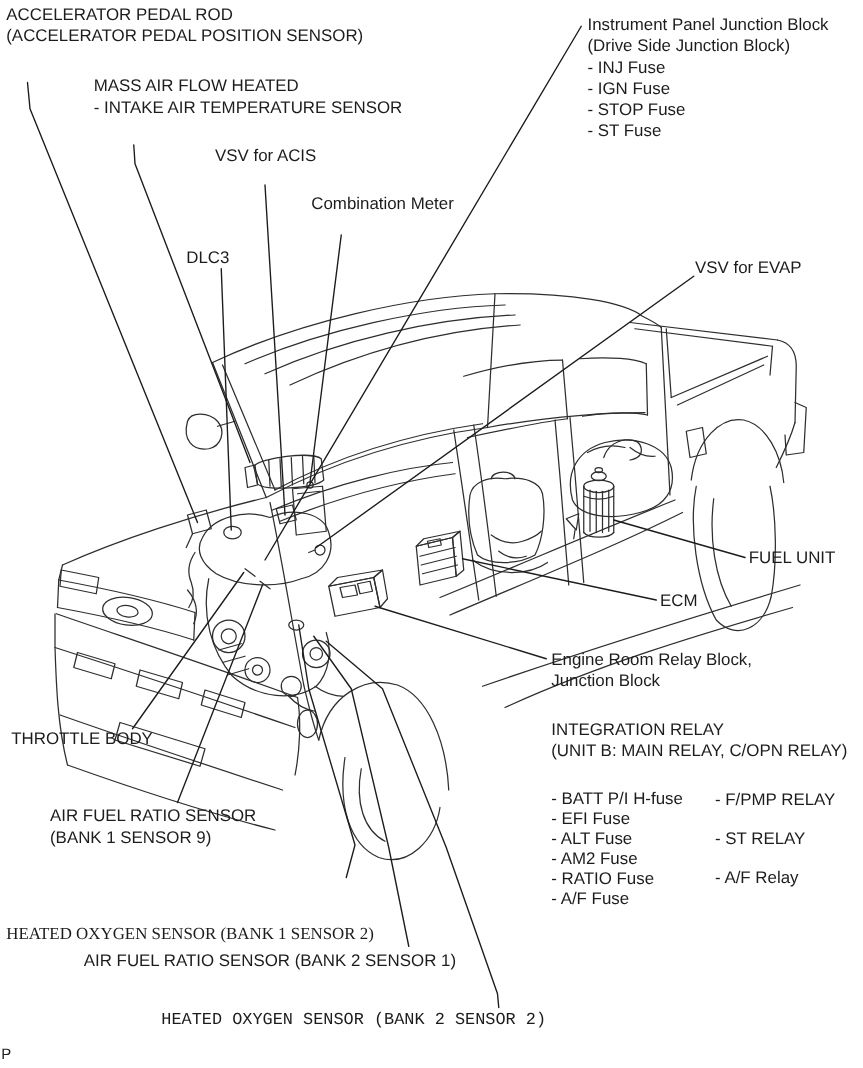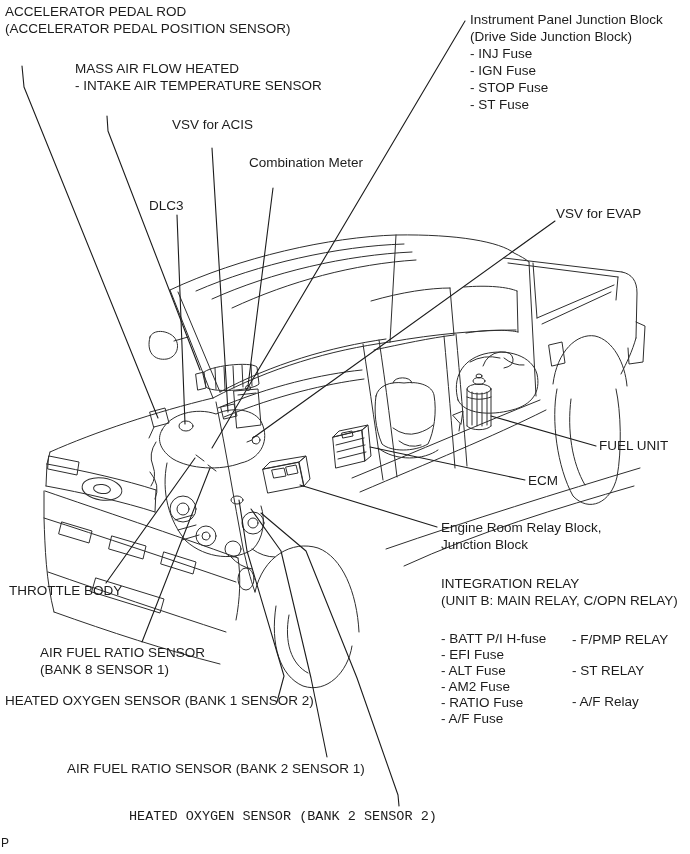--- a/index.html
+++ b/index.html
@@ -266,22 +266,22 @@
 </div>
 
 <div class="lbl" style="left:572px;top:631px;">- F/PMP RELAY</div>
 <div class="lbl" style="left:572px;top:662px;">- ST RELAY</div>
 <div class="lbl" style="left:572px;top:693px;">- A/F Relay</div>
 
 <div class="lbl" style="left:9px;top:582px;">THROTTLE BODY</div>
 
 <div class="lbl" style="left:40px;top:644px;">
   <div>AIR FUEL RATIO SENSOR</div>
-  <div>(BANK 8 SENSOR 1)</div>
-</div>
-
-<div class="lbl" style="left:5px;top:692px;">HEATED OXYGEN SENSOR (BANK 1 SENSOR 2)</div>
+  <div>(BANK 1 SENSOR 9)</div>
+</div>
+
+<div class="lbl" style="left:5px;top:738px;font-family:Liberation Serif, serif;">HEATED OXYGEN SENSOR (BANK 1 SENSOR 2)</div>
 
 <div class="lbl" style="left:67px;top:760px;">AIR FUEL RATIO SENSOR (BANK 2 SENSOR 1)</div>
 
 <div class="lbl" style="left:129px;top:808px;font-family:Liberation Mono, monospace;">HEATED OXYGEN SENSOR (BANK 2 SENSOR 2)</div>
 
 <div class="footer-p" style="left:1px;top:836px;">P</div>
 
 </body></html>

